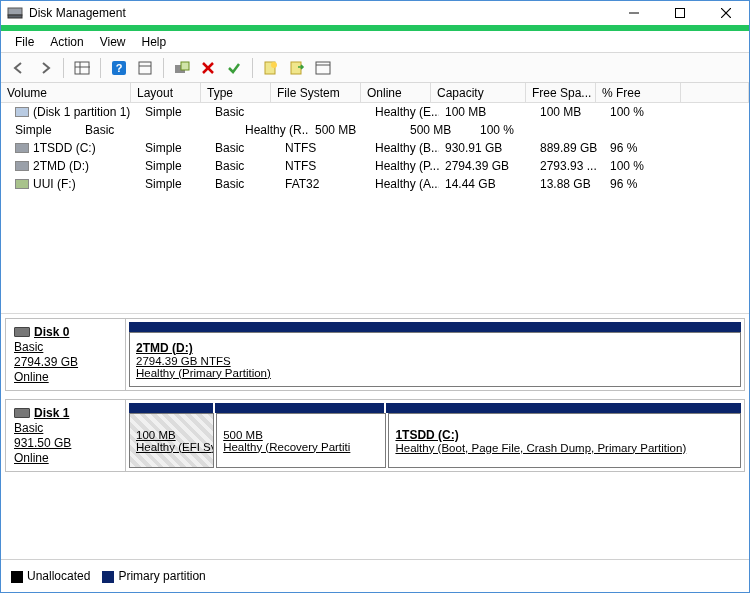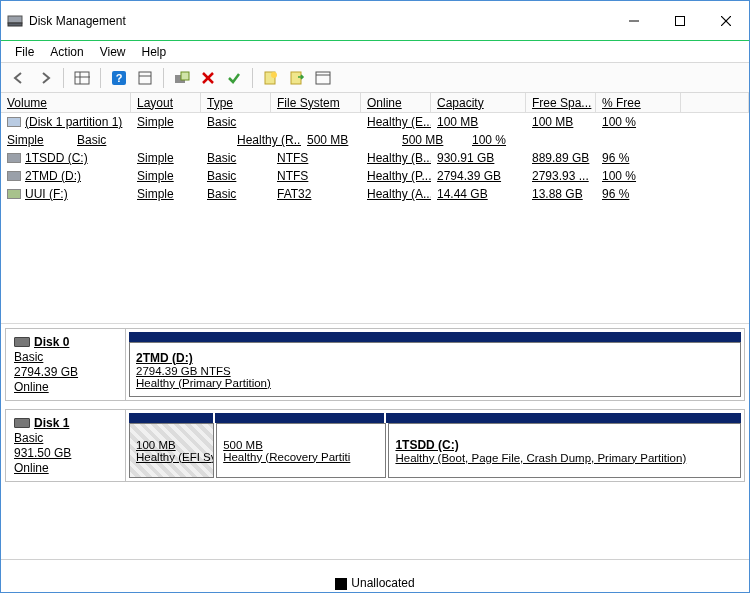--- a/index.html
+++ b/index.html
@@ -1,36 +1,36 @@
 <!DOCTYPE html>
 <html><head>
 <meta charset="utf-8">
 <style>
   * { box-sizing: border-box; }
   html,body { margin:0; padding:0; font-family: "Segoe UI", Tahoma, sans-serif; font-size:12px; color:#000; background:#fff; }
   .window { width:750px; height:593px; border:1px solid #4a8dd4; display:flex; flex-direction:column; background:#fff; }
-  .titlebar { height:40px; display:flex; align-items:center; padding:0 0 0 6px; border-bottom:1px solid #22c55e; }
+  .titlebar { height:30px; display:flex; align-items:center; padding:0 0 0 6px; border-bottom:6px solid #22c55e; }
   .titlebar .appicon { width:16px; height:16px; margin-right:6px; display:flex; align-items:center; justify-content:center; }
   .titlebar .title { flex:1; font-size:12px; }
   .titlebar .winbtns { display:flex; height:100%; }
   .titlebar .winbtn { width:46px; display:flex; align-items:center; justify-content:center; font-size:13px; }
 
   .menubar { height:22px; display:flex; align-items:center; gap:4px; padding:0 8px; border-bottom:1px solid #d9d9d9; }
   .menubar .menuitem { padding:8px 6px; cursor:default; }
 
   .toolbar { height:30px; display:flex; align-items:center; gap:2px; padding:2px 6px; border-bottom:1px solid #d9d9d9; background:#fbfbfb; }
   .toolbar .tbtn { width:24px; height:24px; display:flex; align-items:center; justify-content:center; border:1px solid transparent; }
   .toolbar .sep { width:1px; height:20px; background:#ccc; margin:0 4px; }
 
   .volumelist { flex:0 0 auto; border-bottom:1px solid #d9d9d9; display:flex; flex-direction:column; }
   .vhead { display:flex; height:20px; background:#fff; border-bottom:1px solid #ddd; }
-  .vhead .col, .vrow .col { display:flex; align-items:center; padding:0 6px; overflow:hidden; white-space:nowrap; text-overflow:ellipsis;text-decoration:underline; }
+  .vhead .col, .vrow .col { display:flex; align-items:center; padding:0 6px; overflow:hidden; white-space:nowrap; text-overflow:ellipsis; }
   .vhead .col { border-right:1px solid #ddd; font-weight:normal; background:#fafafa; position:relative; }
   .vrows { height:210px; overflow:auto; background:#fff; }
-  .vrow { display:flex; height:18px; }
+  .vrow { display:flex; height:18px;padding-left:8px; }
   .vrow .vicon { width:14px; height:10px; margin-right:4px; border:1px solid #888; background:#b9cbe2; }
   .vrow .vicon.hdd { background:#9aa0a9; }
   .vrow .vicon.usb { background:#a8c28c; }
 
   .c-vol { width:130px; }
   .c-lay { width:70px; }
   .c-typ { width:70px; }
   .c-fs  { width:90px; }
   .c-sta { width:70px; }
   .c-cap { width:95px; }
@@ -46,21 +46,21 @@
   .diskparts { flex:1; display:flex; flex-direction:column; padding:3px; gap:0; }
   .diskparts .band { height:10px; display:flex; }
   .diskparts .band .bseg { background:#0a246a; border-right:2px solid #fff; }
   .diskparts .band .bseg:last-child{ border-right:none;}
   .diskparts .boxes { flex:1; display:flex; gap:2px; }
   .partbox { border:1px solid #7a7a7a; padding:4px 6px; display:flex; flex-direction:column; justify-content:center; overflow:hidden; }
   .partbox .pname { font-weight:bold; white-space:nowrap; }
   .partbox .pdet, .partbox .pstat { white-space:nowrap; font-size:11.5px; }
   .partbox.hatched { background: repeating-linear-gradient(45deg,#f0f0f0 0,#f0f0f0 4px,#dcdcdc 4px,#dcdcdc 8px); }
 
-  .legend { height:26px; border-top:1px solid #d0d0d0; display:flex; align-items:center; gap:12px; padding:16px 10px; background:#fff;flex-direction:column; }
+  .legend { height:26px; border-top:1px solid #d0d0d0; display:flex; align-items:center; gap:12px; padding:16px 10px; background:#fff; }
   .legend .sw { width:12px; height:12px; display:inline-block; margin-right:4px; vertical-align:middle; }
   .legend .sw.black { background:#000; }
   .legend .sw.blue  { background:#0a246a; }
 
   svg { display:block; }
 </style>
 </head>
 <body>
 
 <div class="window">

